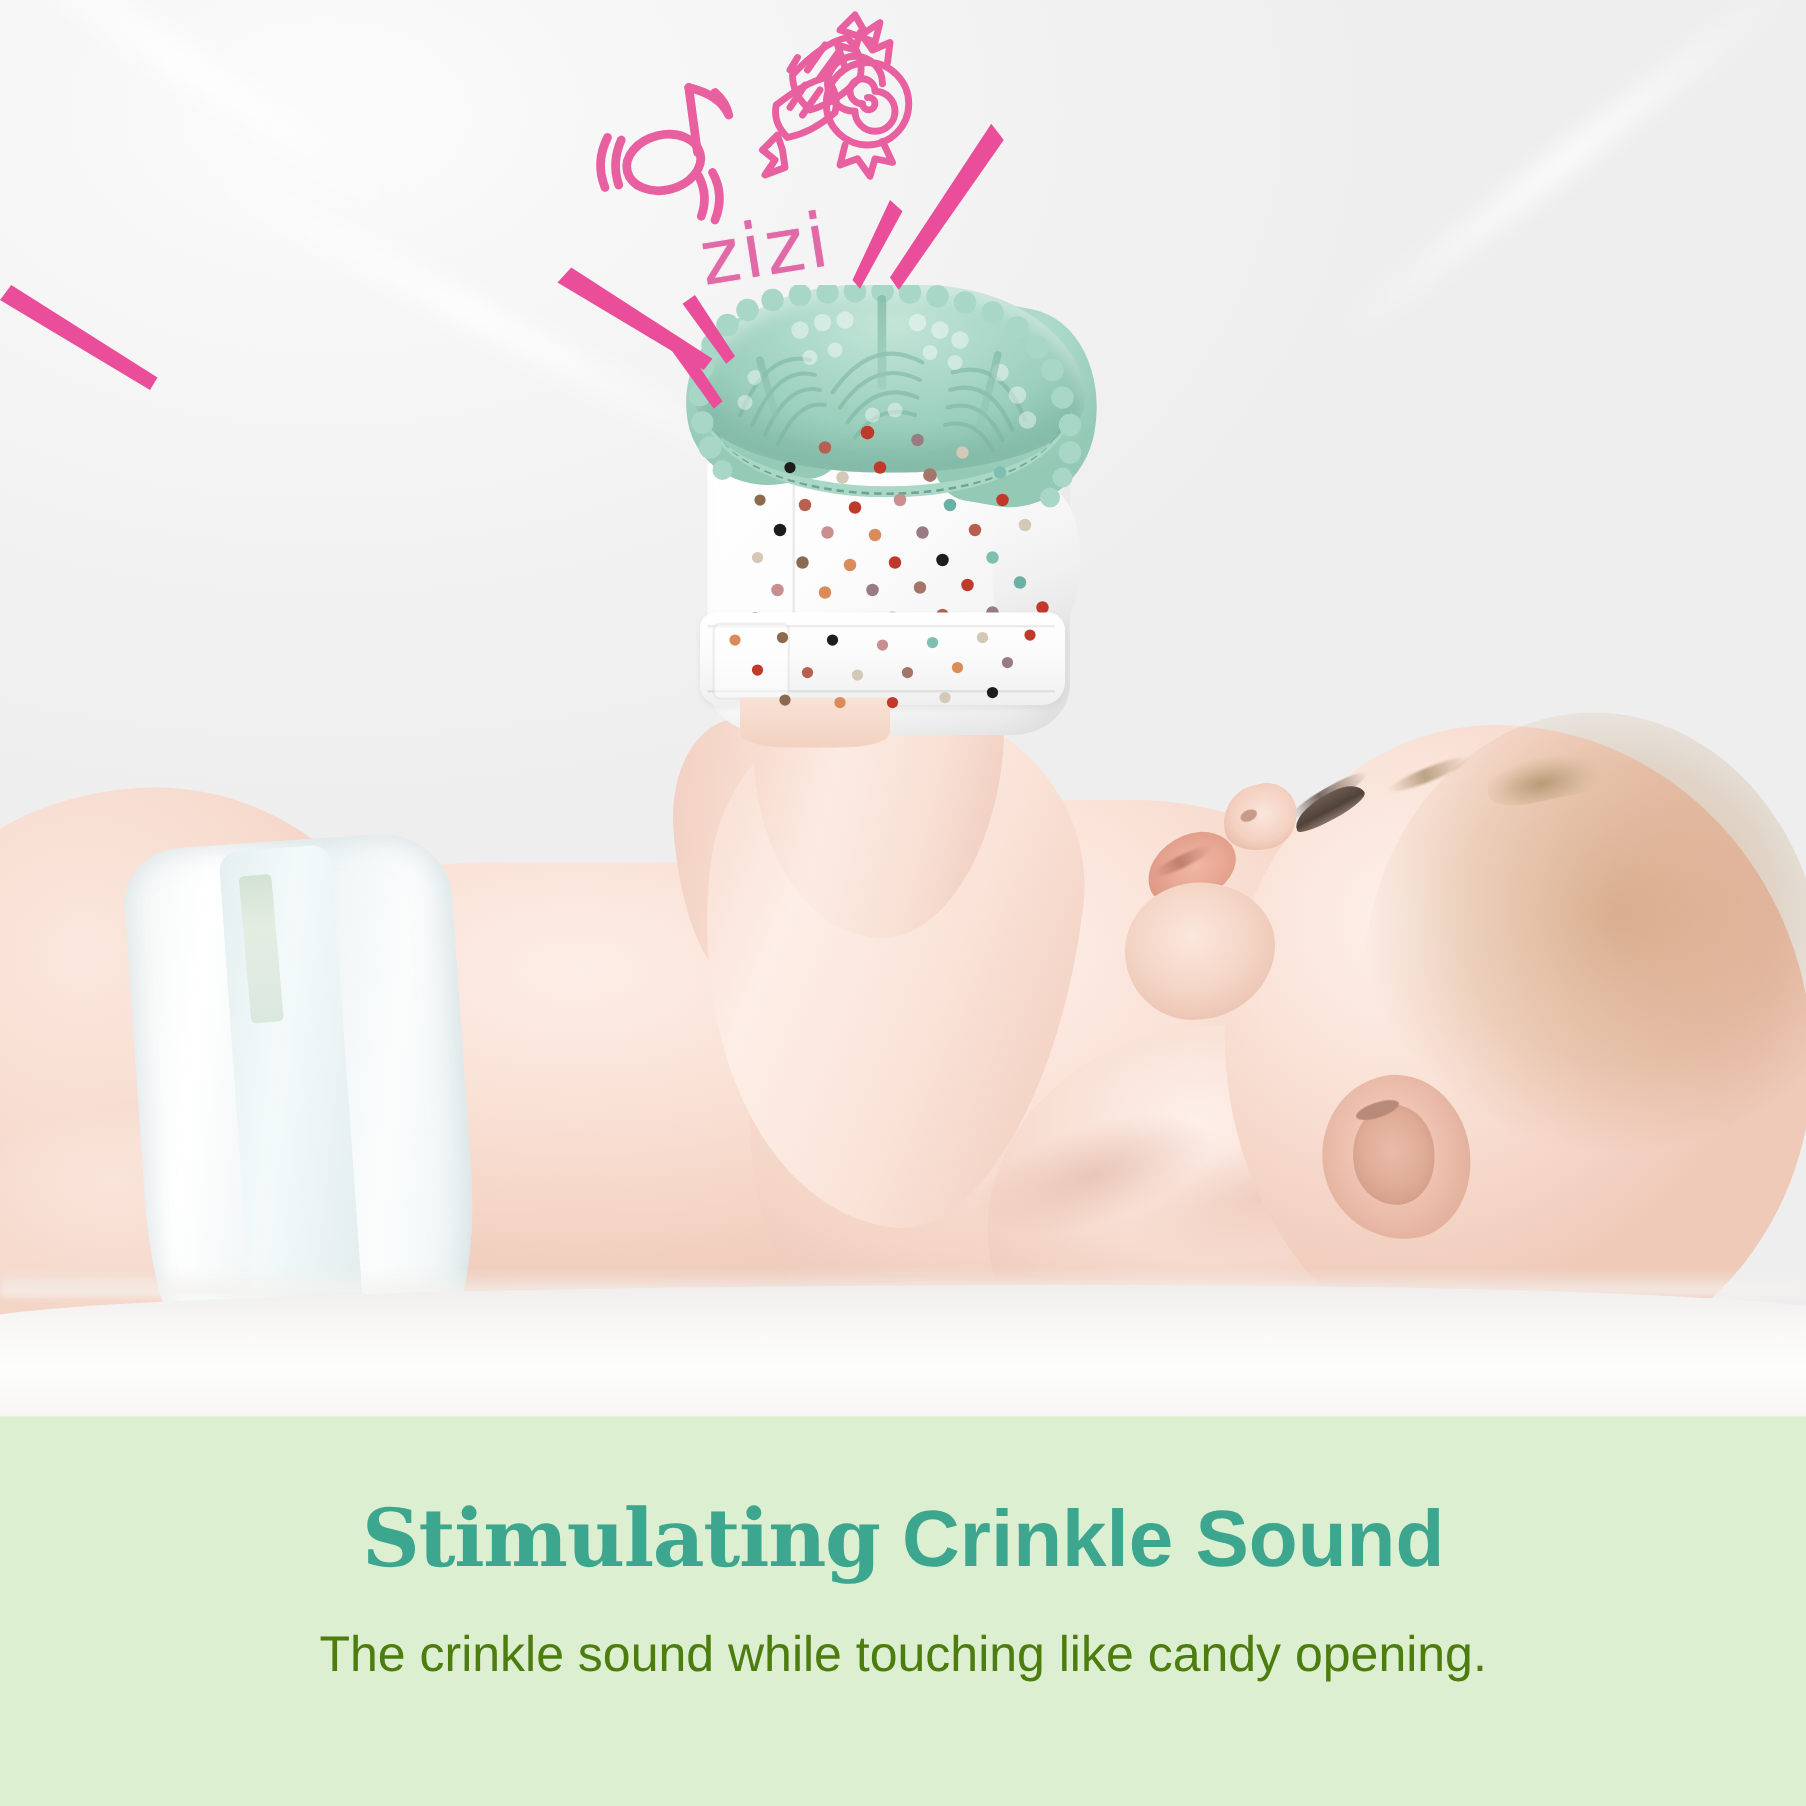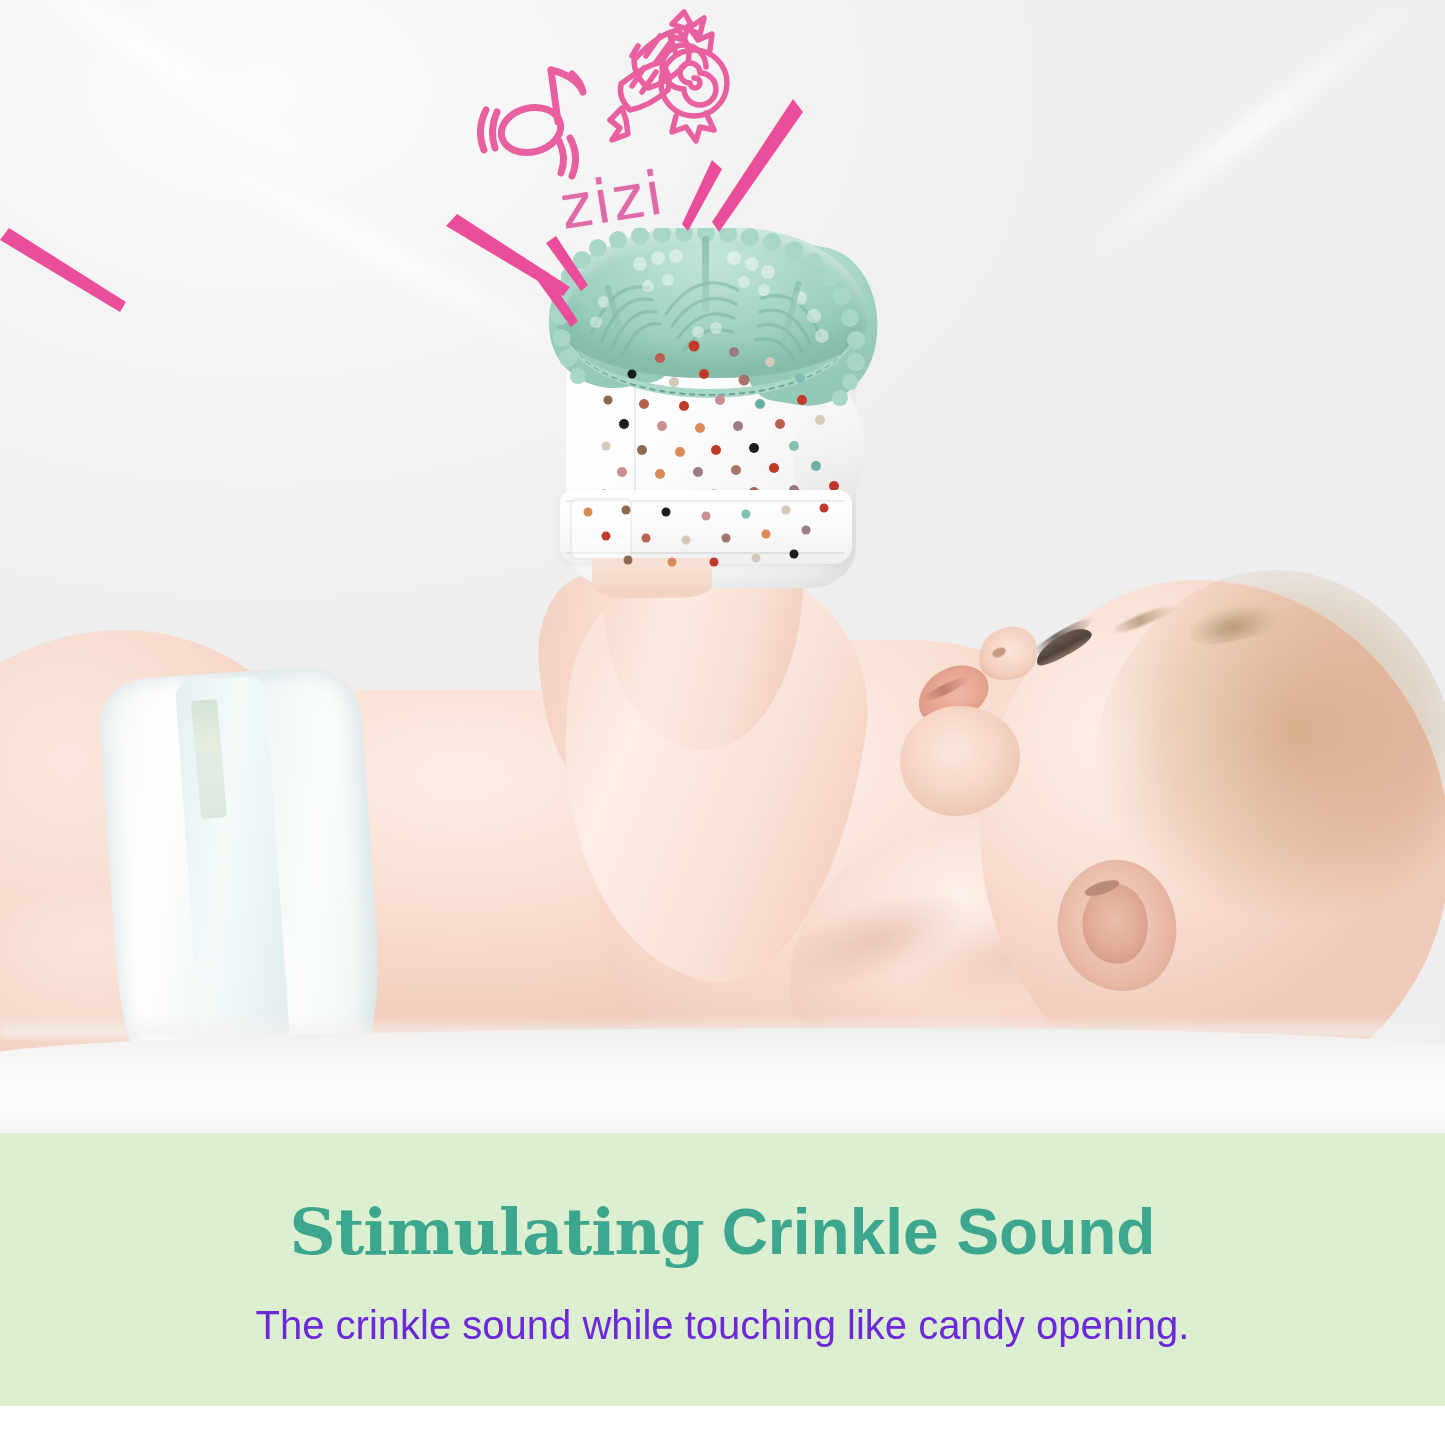--- a/index.html
+++ b/index.html
@@ -311,42 +311,42 @@
     position:absolute; left:560px; top:165px;
     font-family:"DejaVu Sans", sans-serif;
     font-size:60px; font-weight:400; letter-spacing:2px;
     color:#e06aa8;
     transform:rotate(-9deg);
     text-shadow:0 0 1px rgba(224,106,168,.5);
   }
 
   
   .caption {
-    position:absolute; left:0; top:1133px; width:1445px; height:273px;
+    position:absolute; left:0; top:1133px; width:1445px; height:312px;
     background:#dcefd0;
     display:flex; flex-direction:column; align-items:center; justify-content:flex-start;
     padding-top:66px;
   }
   .headline {
     font-size:64px; line-height:1.02; color:#3da68f; white-space:nowrap;
   }
   .headline .hl-strong {
     font-family:"DejaVu Serif", serif;
     font-weight:700;
     letter-spacing:-1px;
   }
   .headline .hl-plain {
     font-family:"Liberation Sans", sans-serif;
     font-weight:700;
     letter-spacing:0px;
   }
   .subline {
     margin-top:38px;
     font-family:"Liberation Sans", sans-serif;
-    font-size:40px; font-weight:400; color:#6d28d9; white-space:nowrap;
+    font-size:40px; font-weight:400; color:#4d7c0f; white-space:nowrap;
   }
 </style>
 </head>
 <body>
 
 <div id="stage">
 
   <div class="photo">
 
     <div class="crease" style="left:-60px; top:40px; width:420px; height:26px; transform:rotate(34deg);"></div>

